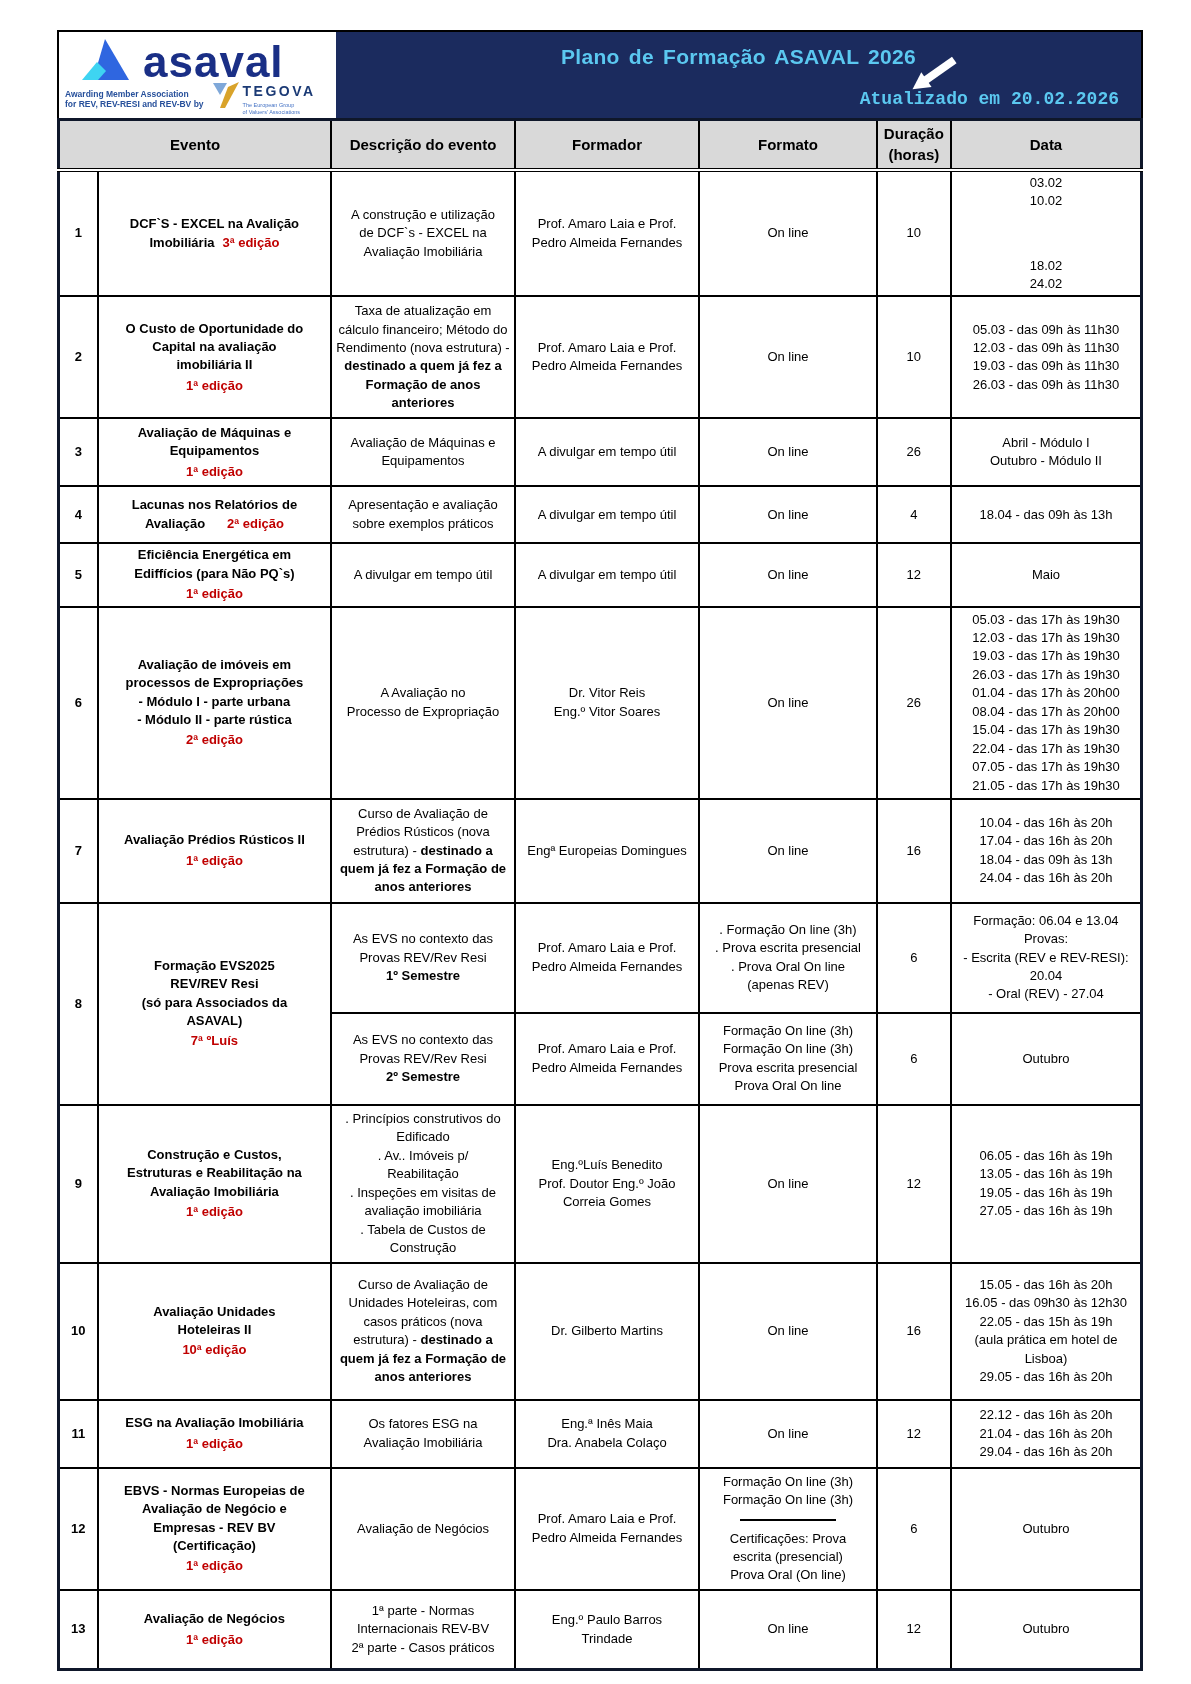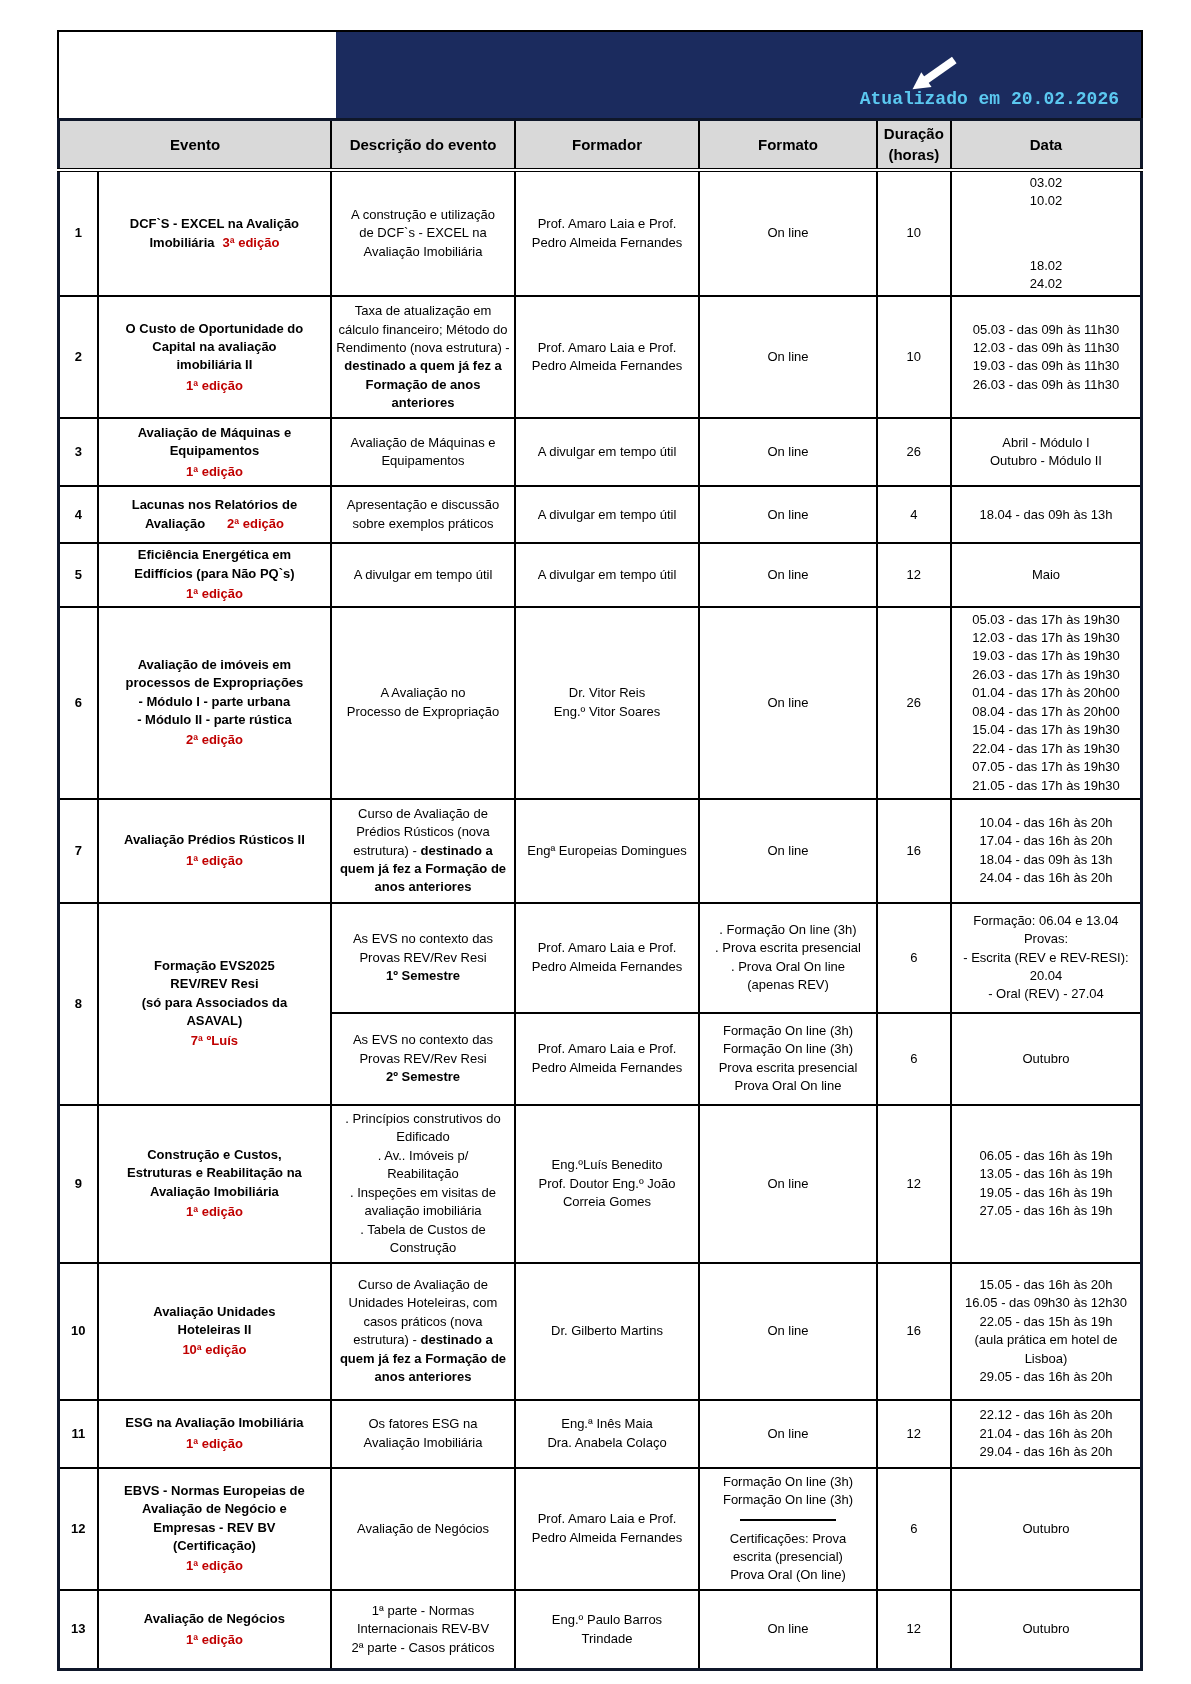--- a/index.html
+++ b/index.html
@@ -43,22 +43,49 @@
   .fdivider{display:block;width:96px;border-top:2px solid #000;margin:9px auto;}
 </style>
 </head>
 <body>
 
 <div class="page">
   <div class="content">
 
     <div class="header-box">
       <div class="logo-area">
+        <div class="asaval-row">
+          <span>
+            <svg width="54" height="48" viewBox="0 0 54 48">
+              <polygon points="24,1 48,42 12,42" fill="#2F66E0"></polygon>
+              <polygon points="1,42 16,24 25,33 17,42" fill="#3ED4F2"></polygon>
+            </svg>
+          </span>
+          <span class="asaval-word">asaval</span>
+        </div>
+        <div class="logo-bottom">
+          <span class="awarding">Awarding Member Association
+for REV, REV-RESI and REV-BV by</span>
+          <span class="tegova-block">
+            <span>
+              <svg width="28" height="26" viewBox="0 0 28 26">
+                <polygon points="1,1 15,1 8,13" fill="#7FA8D9"></polygon>
+                <polygon points="8,26 16,5 27,0 13,26" fill="#D9A32A"></polygon>
+              </svg>
+            </span>
+            <span class="tegova-txt">
+              <span class="tegova-word">TEGOVA</span>
+              <span class="tegova-tag" style="display:block;">The European Group
+of Valuers' Associations</span>
+            </span>
+          </span>
+        </div>
       </div>
       <div class="banner">
+        <div class="banner-title">Plano de Formação  ASAVAL  2026</div>
         <div class="arrow-wrap">
           <span class="arrow-shaft"></span>
             <span class="arrow-head"></span>
         </div>
         <div class="banner-updated">Atualizado em 20.02.2026</div>
       </div>
     </div>
 
     <table class="t">
       <colgroup>
@@ -130,21 +157,21 @@
           <td>On line</td>
           <td>26</td>
           <td class="pre">Abril - Módulo I
 Outubro - Módulo II</td>
         </tr>
 
         <tr style="height:57px">
           <td class="num">4</td>
           <td class="evt"><span class="pre">Lacunas nos Relatórios de
 Avaliação</span><span class="ed-inline gap">2ª edição</span></td>
-          <td class="pre">Apresentação e discussão
+          <td class="pre">Apresentação e avaliação
 sobre exemplos práticos</td>
           <td>A divulgar em tempo útil</td>
           <td>On line</td>
           <td>4</td>
           <td>18.04 - das 09h às 13h</td>
         </tr>
 
         <tr style="height:62px">
           <td class="num">5</td>
           <td class="evt"><span class="pre">Eficiência Energética em

